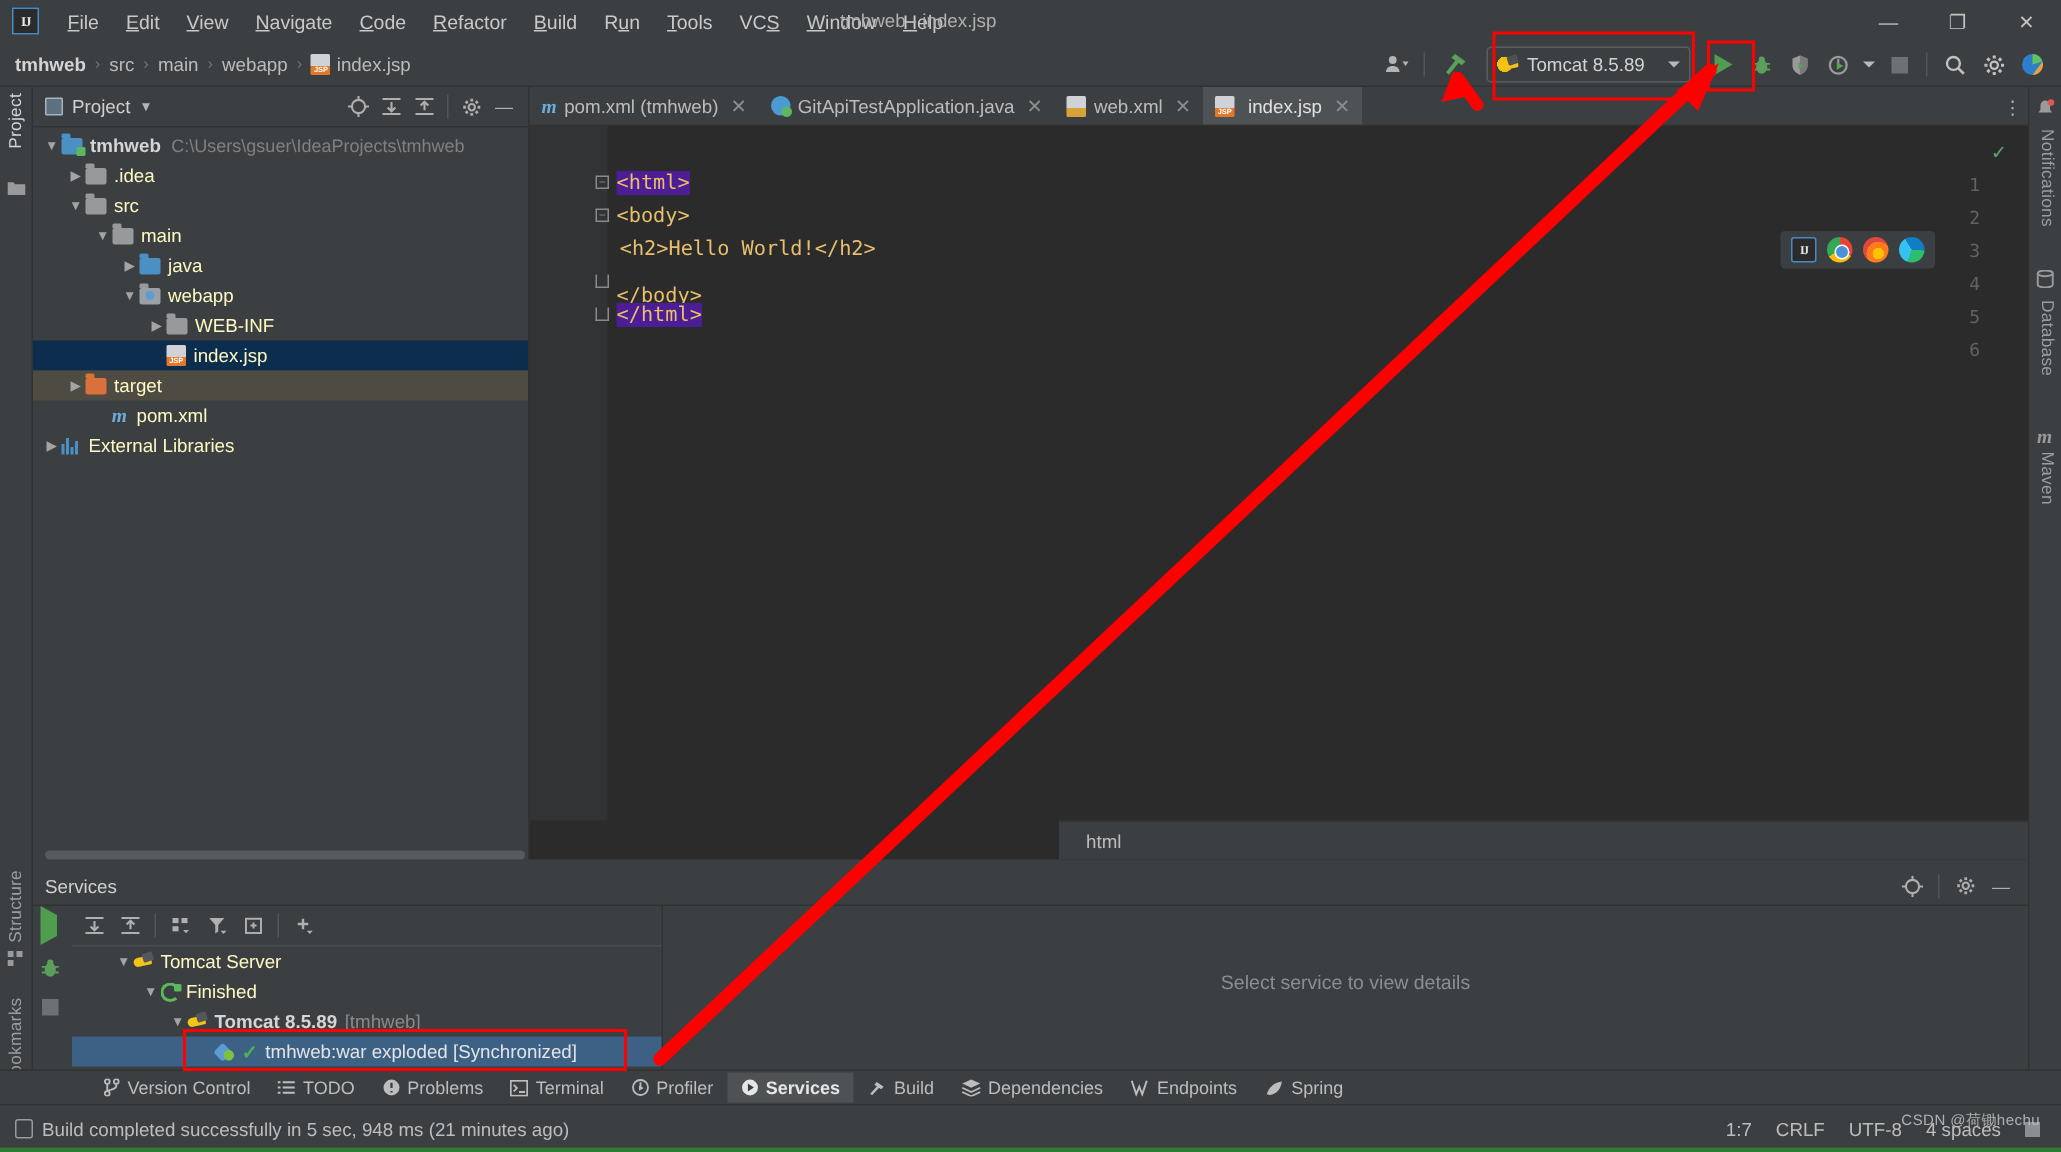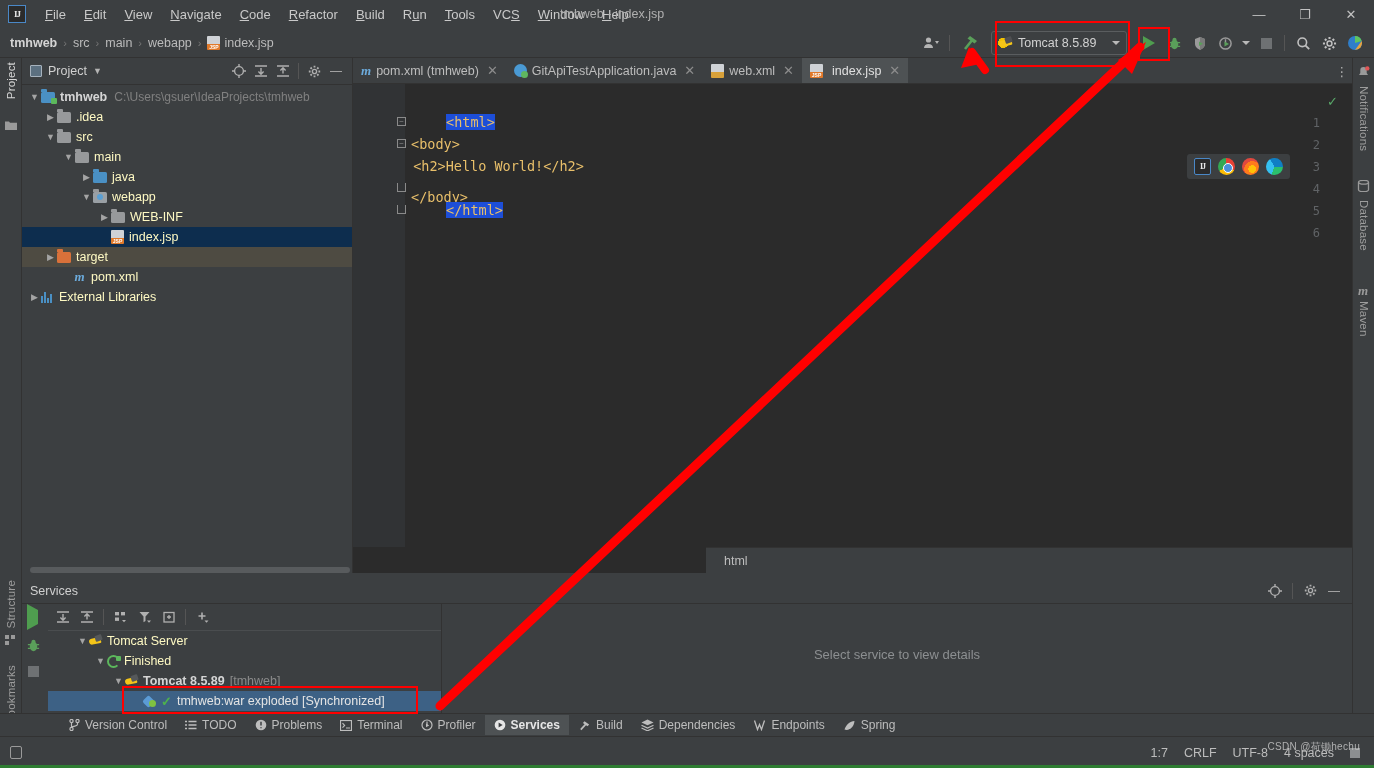--- a/index.html
+++ b/index.html
@@ -160,21 +160,21 @@
   .code-area { position:absolute; top:26px; left:0; right:0; bottom:26px; background:#2b2b2b; }
   .gutter { position:absolute; left:0; top:0; width:52px; height:100%; background:#313335; }
   .lnum { position:absolute; right:32px; color:#606366; font-family:"DejaVu Sans Mono", monospace; font-size:12px; }
   .foldmark { position:absolute; left:44px; width:9px; height:9px; border:1px solid #8a8a8a; color:#8a8a8a;
               font-size:8px; line-height:7px; text-align:center; background:#313335; }
   .codeline {
     position:absolute; left:58px; font-family:"DejaVu Sans Mono", monospace; font-size:13.5px;
     white-space:pre; color:#a9b7c6;
   }
   .tag { color:#e8bf6a; }
-  .tag-hl { background:#1d4ed8;margin-left:35px; }
+  .tag-hl { background:#4c1d95; }
   .check { position:absolute; right:14px; top:10px; color:#59a869; font-size:13px; }
   .browsers {
     position:absolute; right:62px; top:70px; display:flex; align-items:center; gap:7px;
     background:#3c3f41; border-radius:3px; padding:4px 7px;
   }
   .bico { width:17px; height:17px; border-radius:50%; }
   .bico.ij { border-radius:2px; border:1.5px solid #4a88c7; background:#2b2b2b; display:flex;align-items:center;justify-content:center;
              font-size:8px;font-weight:bold;color:#e8e8e8;font-family:"Liberation Serif",serif;letter-spacing:-1px;}
   .bico.chrome { background: conic-gradient(#e84135 0 33%, #fbbc05 33% 66%, #34a853 66% 100%); position:relative; }
   .bico.chrome::after{content:"";position:absolute;left:4.5px;top:4.5px;width:8px;height:8px;border-radius:50%;background:#4a90d9;border:1.5px solid #fff;}
@@ -763,20 +763,21 @@
     <div class="tw">
       <svg width="13" height="12" viewBox="0 0 13 12">
           <path d="M1.5 10.5C3 5.5 7 2.5 11.5 2c-.5 5-3.5 8.5-8 9z" fill="#bdbdbd"></path>
         </svg>
       <span>Spring</span>
     </div>
   </div>
 
   <div class="statusbar">
     <span class="build-ico"></span>
+    <span>Build completed successfully in 5 sec, 948 ms (21 minutes ago)</span>
     <div class="status-right">
       <span>1:7</span>
       <span>CRLF</span>
       <span>UTF-8</span>
       <span>4 spaces</span>
       <span style="width:10px;height:10px;background:#8c8f91;display:inline-block;"></span>
     </div>
   </div>
   <div class="greenline"></div>
 

